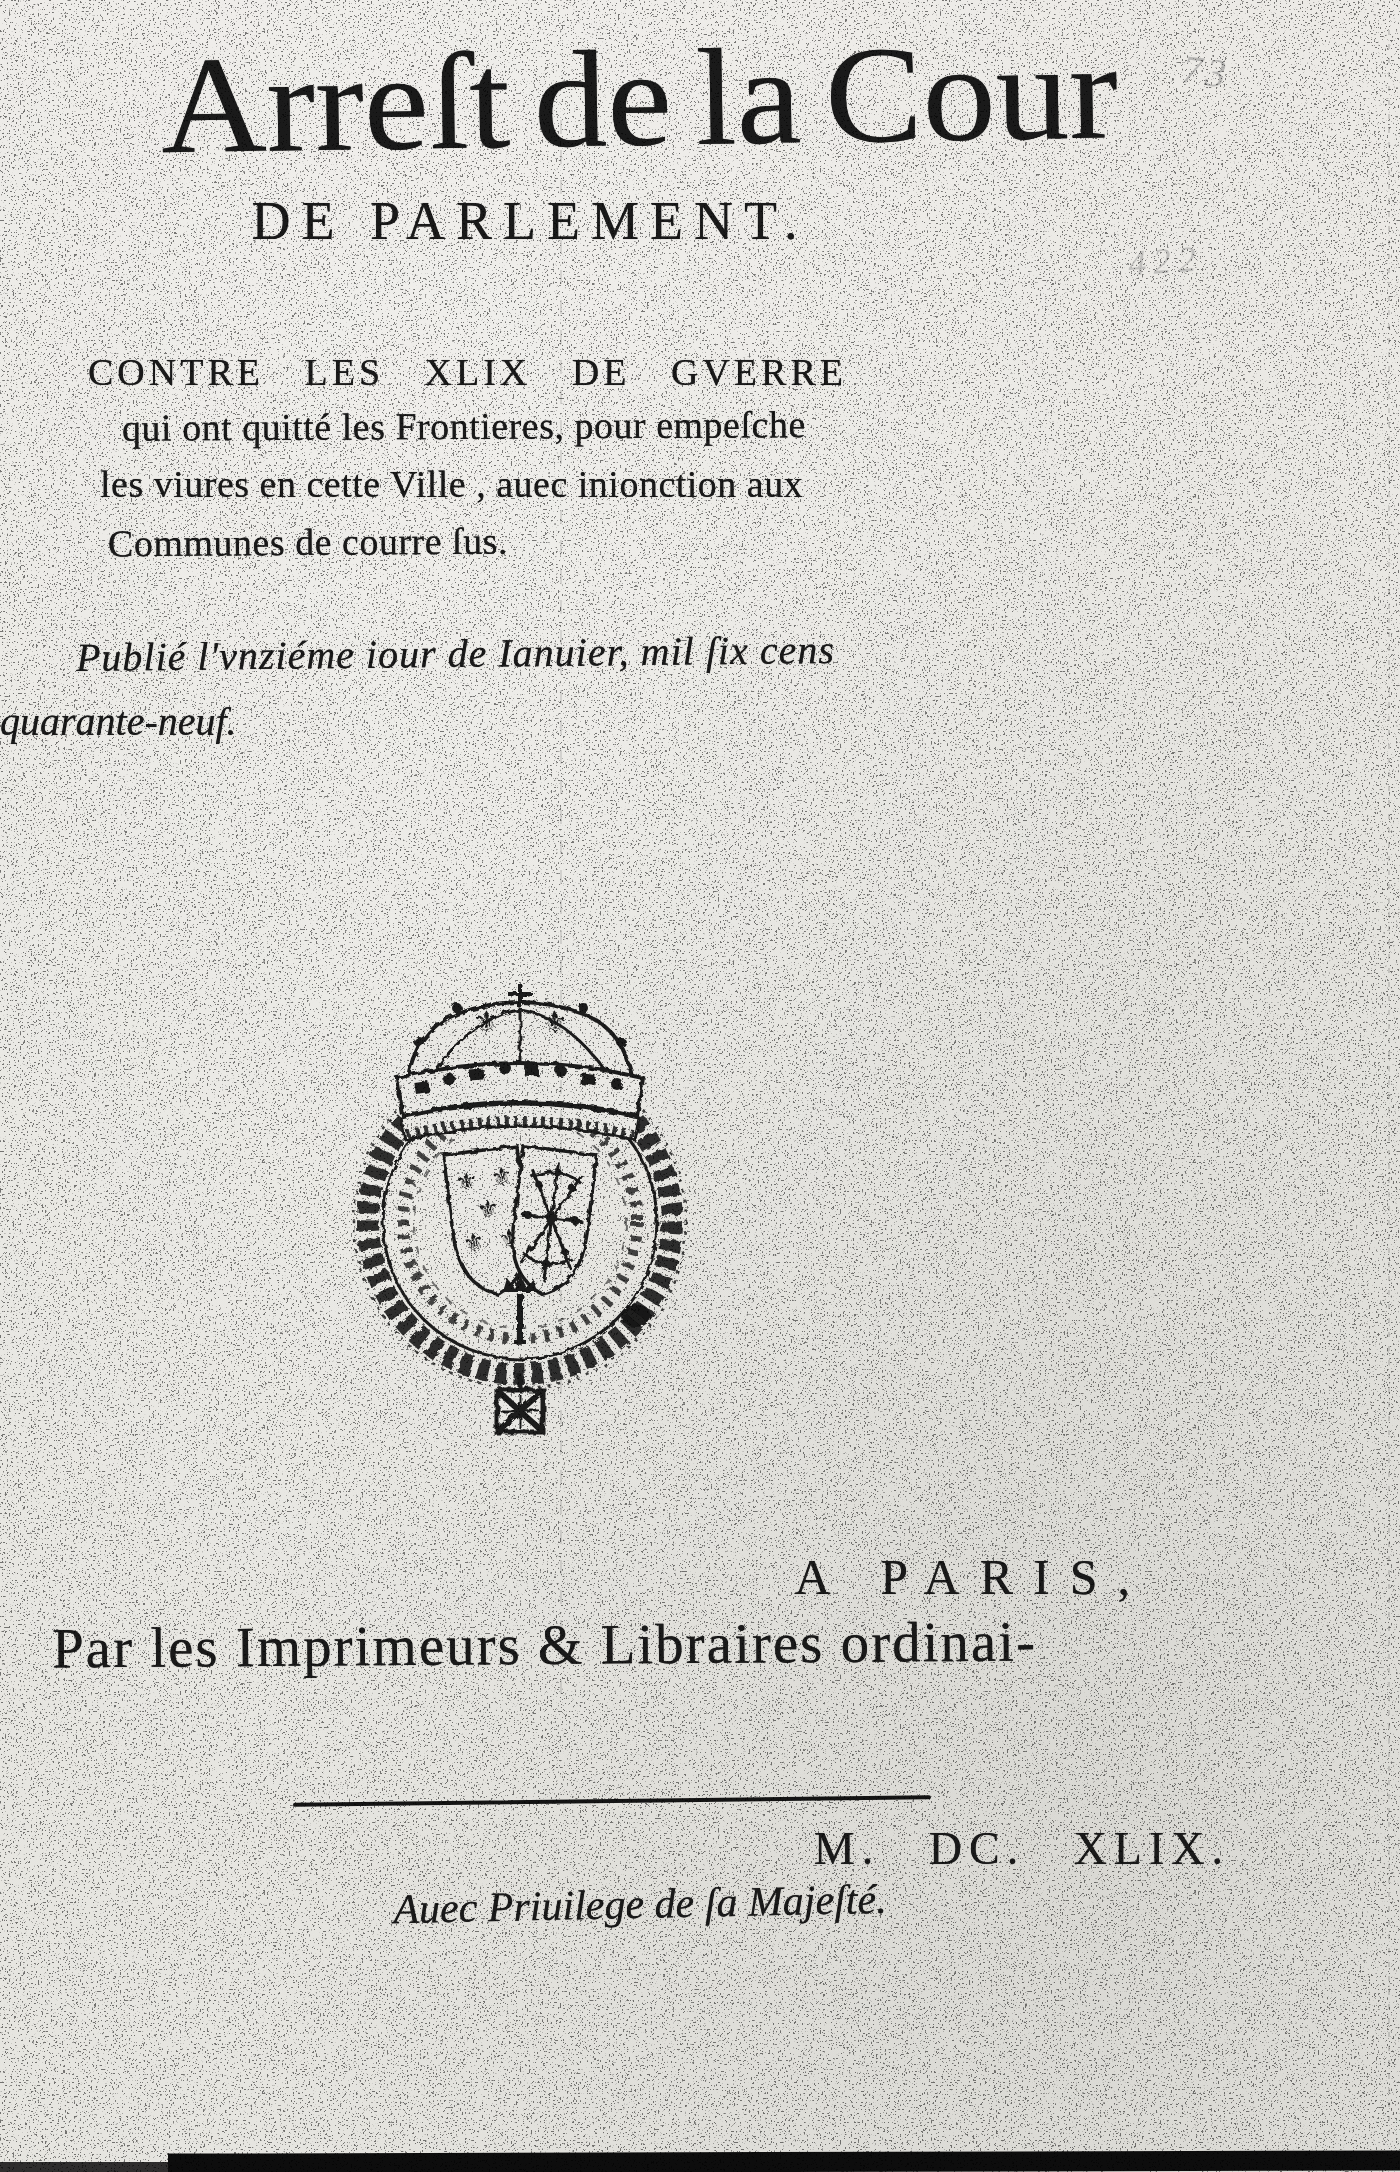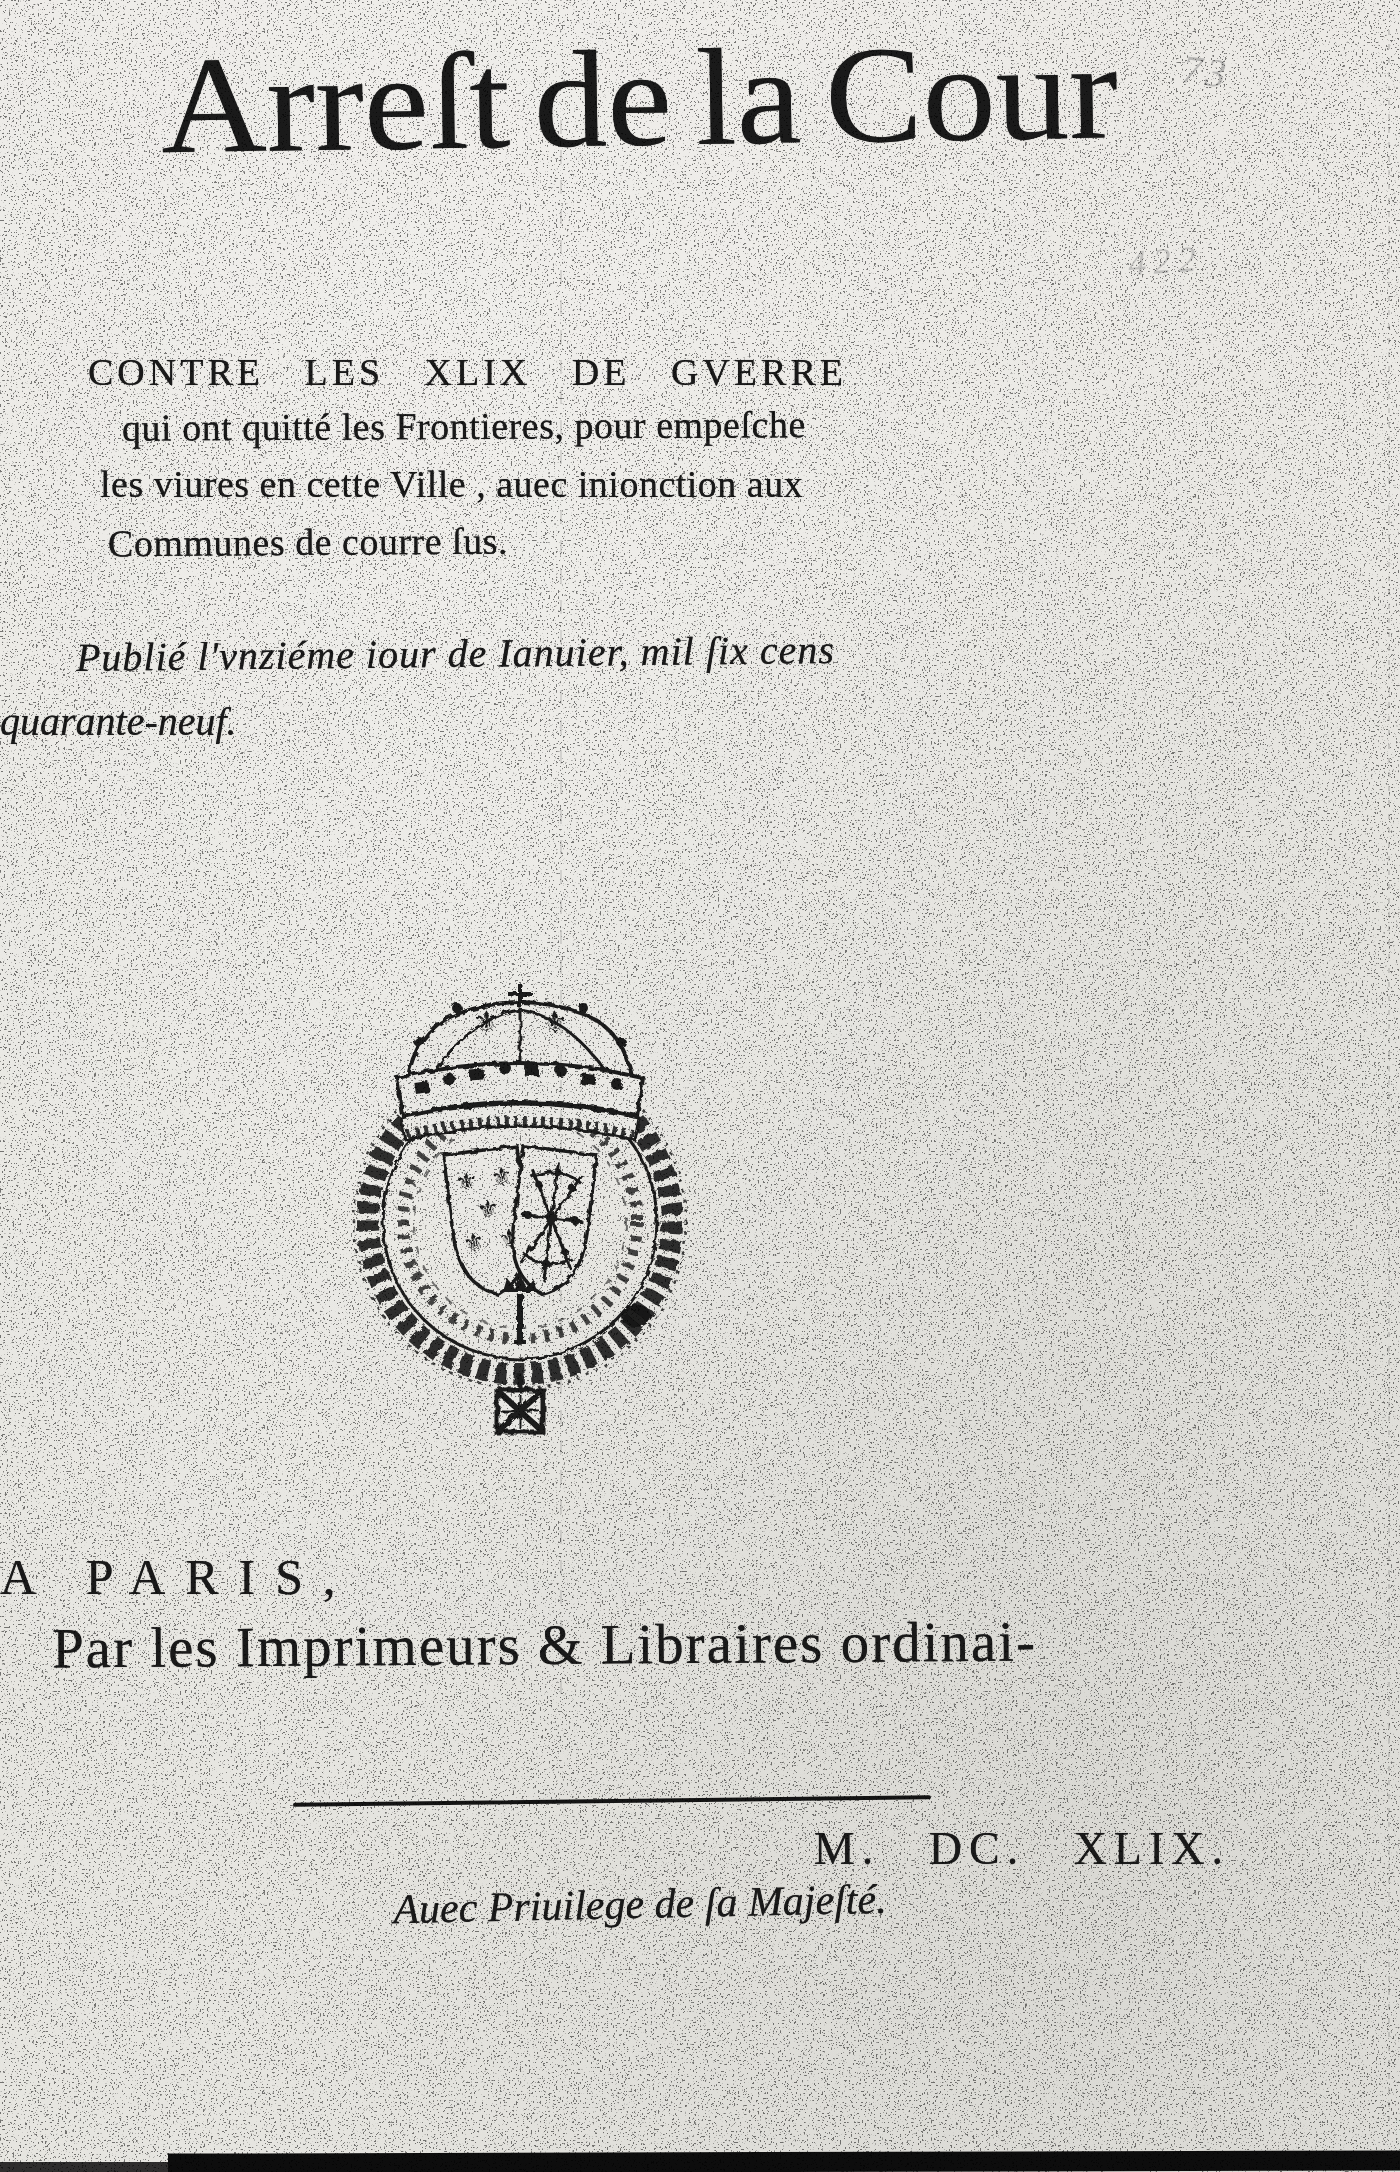--- a/index.html
+++ b/index.html
@@ -27,21 +27,21 @@
   .t1{ top:28px; left:55px; width:1100px; font-size:138px; letter-spacing:0px;
        word-spacing:-12px; transform:rotate(-0.9deg) scaleX(1.06); transform-origin:left top;}
   .t2{ top:190px; left:0px; width:1060px; font-size:54px; letter-spacing:11px;}
   .caps{ top:350px; left:88px; font-size:38px; letter-spacing:4px; word-spacing:27px;}
   .b1{ top:404px; left:122px; font-size:38px; letter-spacing:0.5px; transform:rotate(-0.3deg);}
   .b2{ top:462px; left:100px; font-size:38px; letter-spacing:0.5px;}
   .b3{ top:520px; left:108px; font-size:38px; letter-spacing:0.5px; transform:rotate(-0.4deg);}
   .pub1{ top:630px; left:76px; font-size:40px; font-style:italic; letter-spacing:1px;
          transform:rotate(-0.6deg);}
   .pub2{ top:698px; left:0px; width:1060px; font-size:40px; font-style:italic; text-align:left;}
-  .city{ top:1548px; left:0px; width:1150px; font-size:50px; letter-spacing:20px; text-align:left;}
+  .city{ top:1548px; left:0px; width:1150px; font-size:50px; letter-spacing:20px; text-align:right;}
   .pr1{ top:1612px; left:52px; font-size:57px; letter-spacing:2px; transform:rotate(-0.4deg);}
   .pr2{ top:1708px; left:0px; width:1215px; font-size:54px; text-align:center;}
   .date{ top:1822px; left:0px; width:1230px; font-size:46px; letter-spacing:7px;
          word-spacing:30px; text-align:right;}
   .priv{ top:1880px; left:0px; width:1280px; font-size:42px; font-style:italic;
          text-align:center; transform:rotate(-1.2deg);}
   .rule{
     position:absolute; top:1799px; left:293px; width:638px; height:4px;
     background:#141414; transform:rotate(-0.7deg); border-radius:2px;
   }
@@ -72,20 +72,21 @@
   .emblem{ position:absolute; top:950px; left:345px; }
   svg text{ font-family:"DejaVu Sans","Liberation Sans",sans-serif; }
   .noise{ position:absolute; top:0; left:0; pointer-events:none; }
 </style>
 </head>
 <body>
 
 <div class="page">
 
   <div class="txt t1 center">Arreſt de la Cour</div>
+  <div class="txt t2 center">DE PARLEMENT.</div>
 
   <div class="txt caps">CONTRE LES XLIX DE GVERRE</div>
   <div class="txt b1">qui ont quitté les Frontieres, pour empeſche</div>
   <div class="txt b2">les viures en cette Ville , auec inionction aux</div>
   <div class="txt b3">Communes de courre ſus.</div>
 
   <div class="txt pub1">Publié l'vnziéme iour de Ianuier, mil ſix cens</div>
   <div class="txt pub2">quarante-neuf.</div>
 
   <svg class="emblem" width="350" height="490" viewBox="0 0 350 490">

